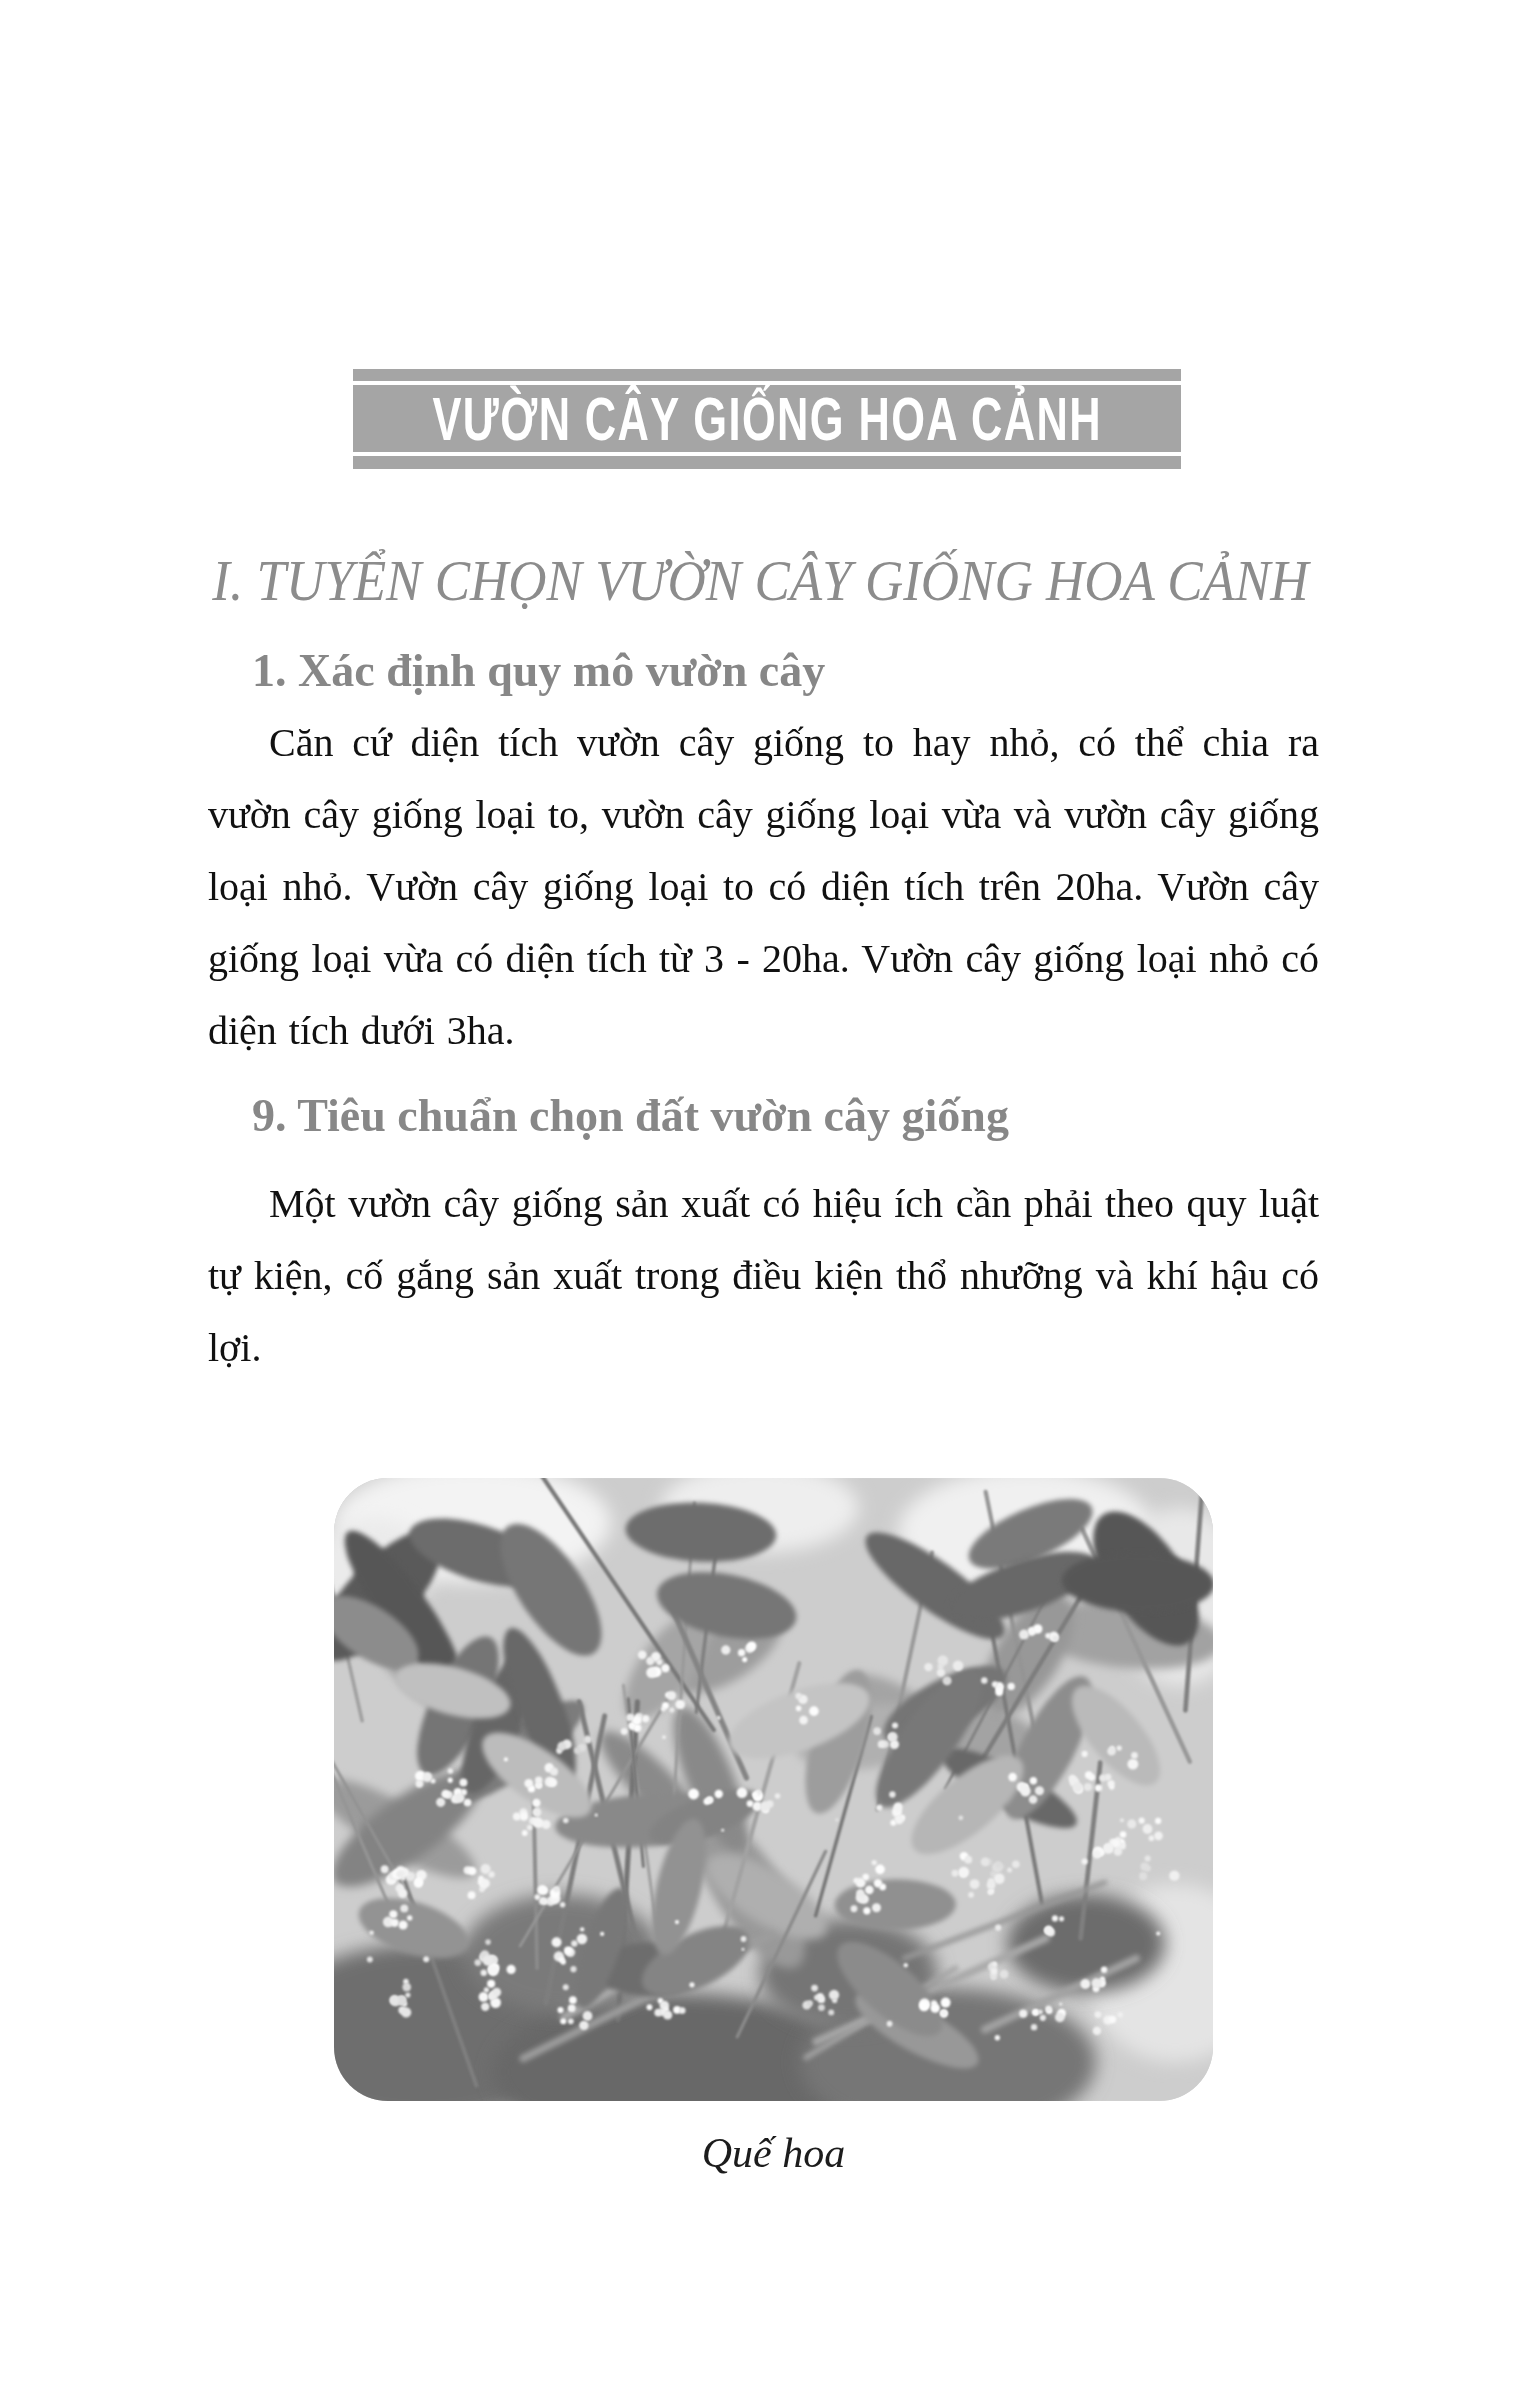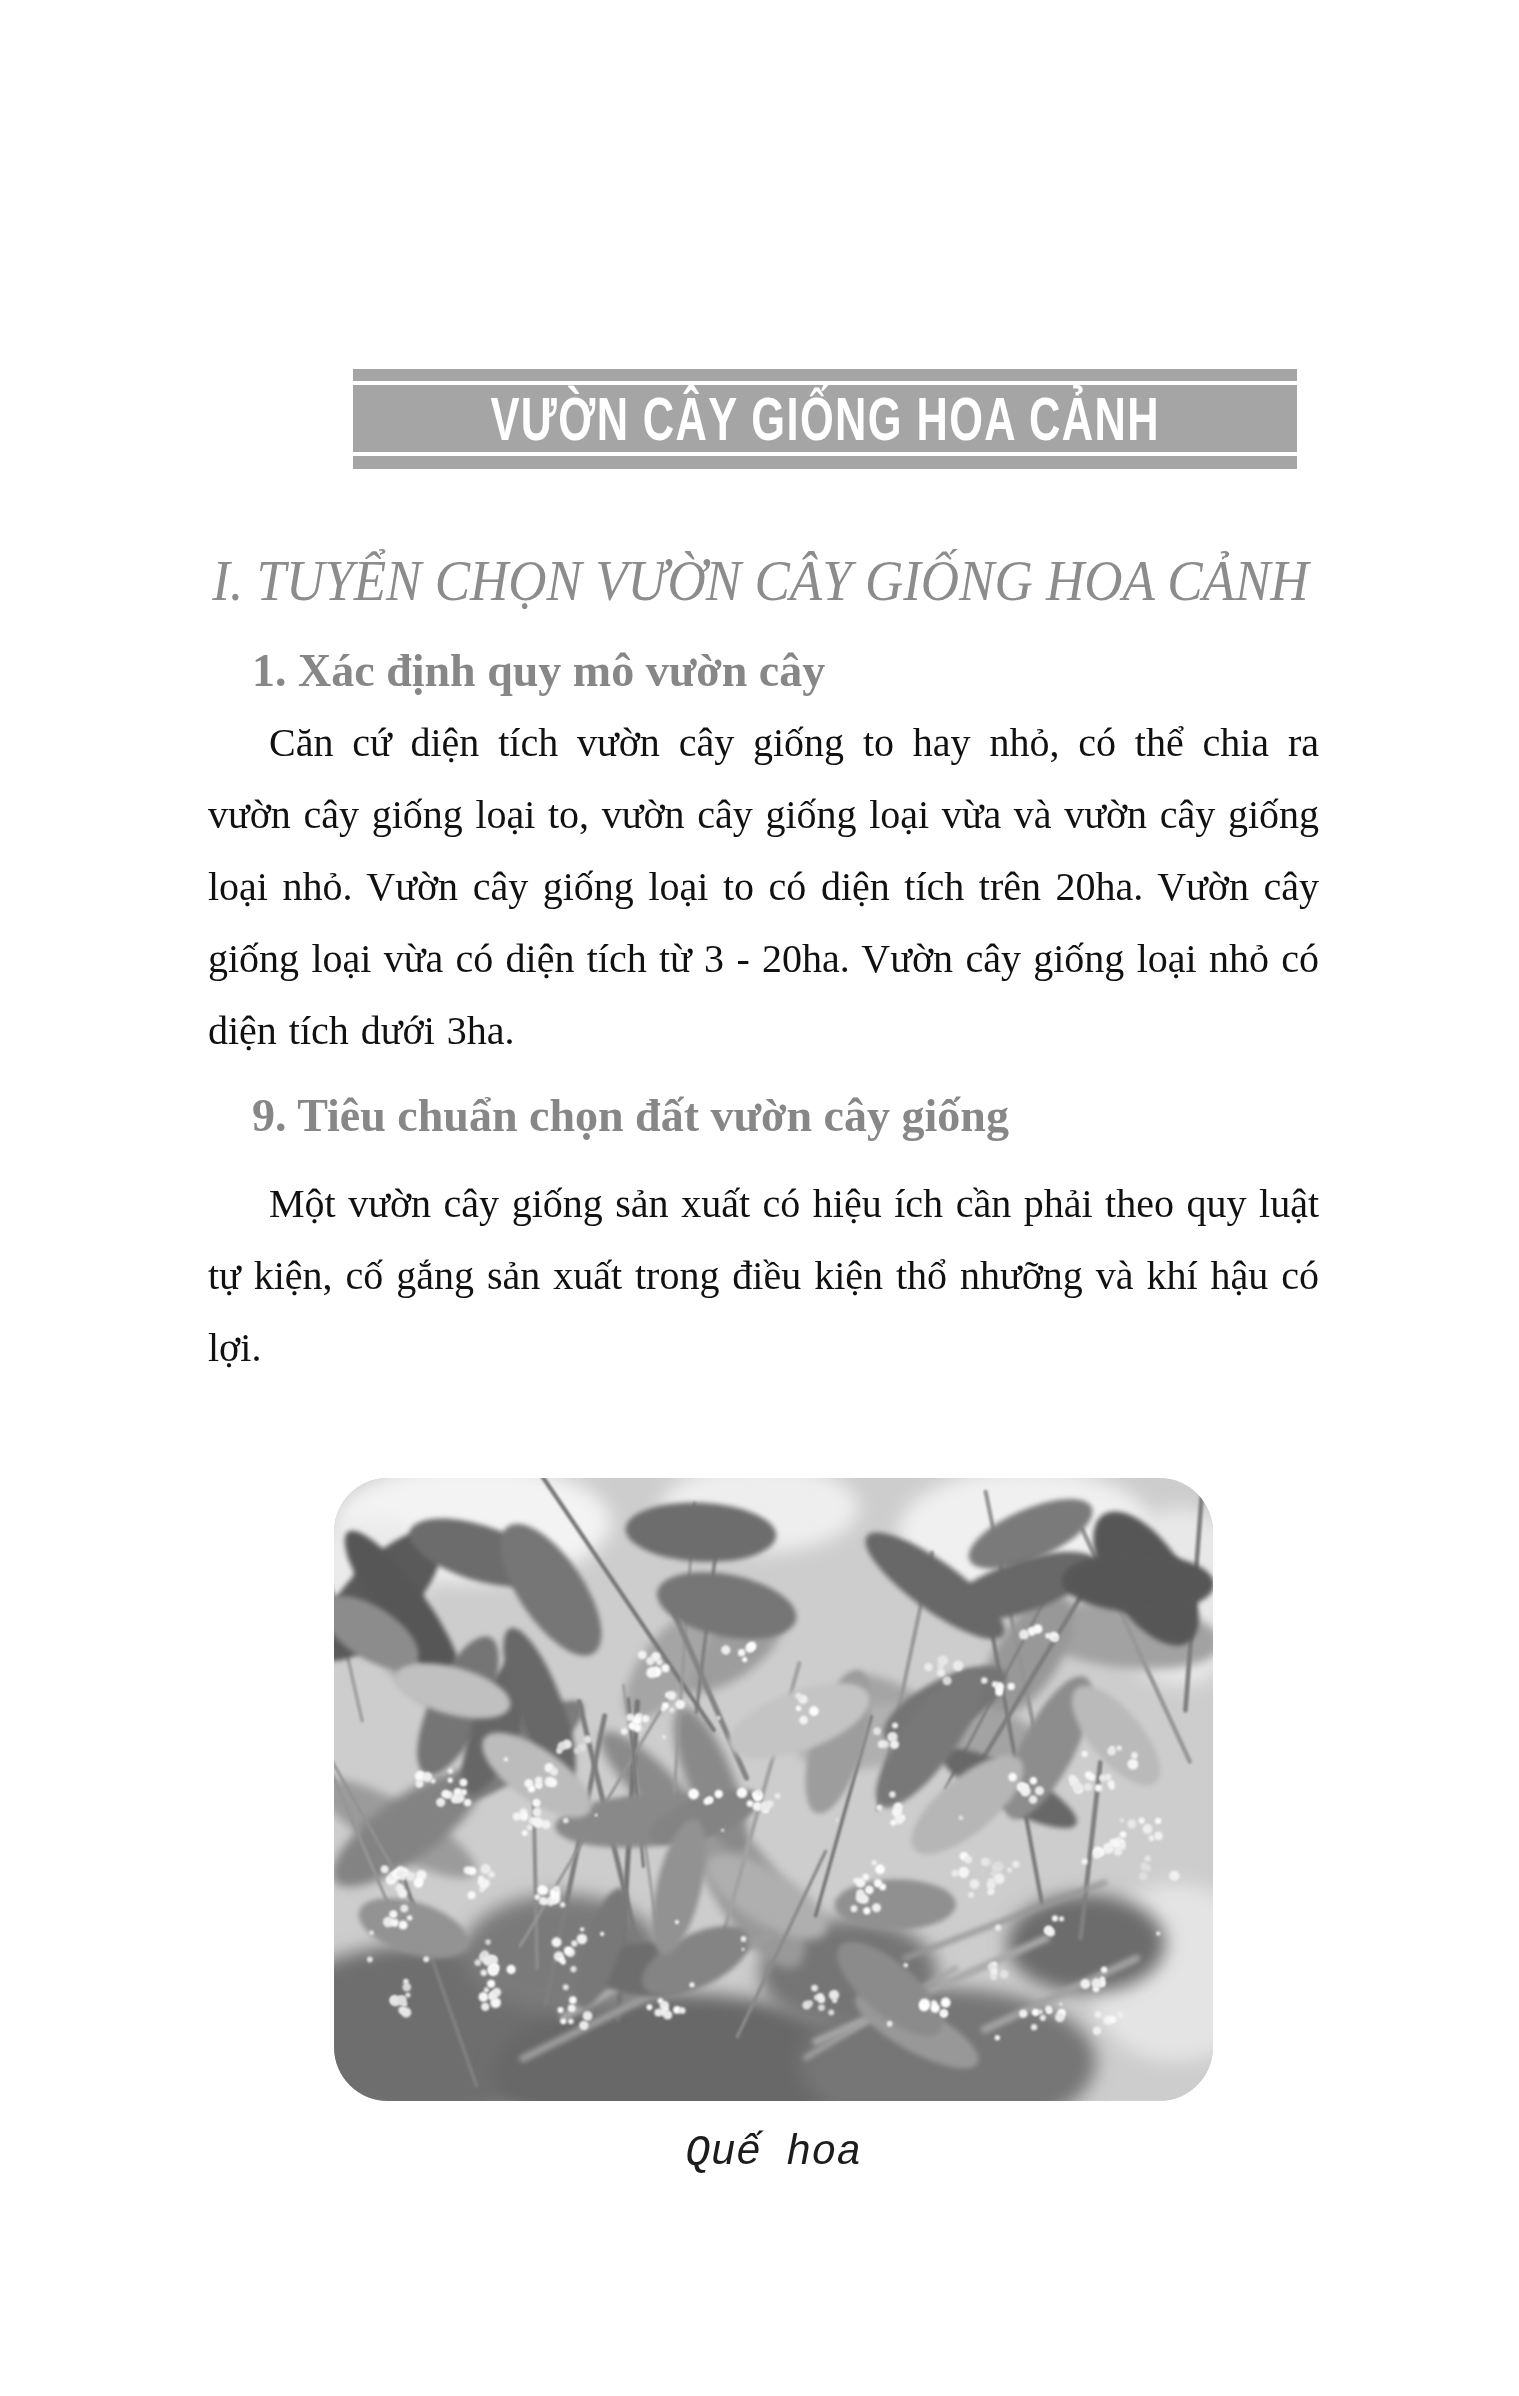--- a/index.html
+++ b/index.html
@@ -6,21 +6,21 @@
   body{
     width:1520px;height:2397px;
     background:#ffffff;
     font-family:"Liberation Serif", serif;
     position:relative;
     overflow:hidden;
   }
   .abs{position:absolute;}
 
   
-  .banner{left:353px;top:369px;width:944px;}
+  .banner{left:353px;top:369px;width:828px;}
   .banner .strip-top{height:12px;background:#a5a5a5;}
   .banner .gap{height:4px;background:#ffffff;}
   .banner .main{
     height:67px;background:#a5a5a5;
     display:flex;align-items:center;justify-content:center;
     overflow:visible;
   }
   .banner .strip-bottom{height:13px;background:#a5a5a5;}
   .banner .title{
     color:#ffffff;
@@ -81,21 +81,20 @@
     overflow:hidden;
     background:#d8d8d8;
   }
   .photo svg{display:block;width:879px;height:623px;}
   .caption{
     left:334px;top:2129px;width:879px;
     text-align:center;
     font-style:italic;
     font-size:42px;
     color:#1c1c1c;
-    font-family:Liberation Mono, monospace;
   }
 </style>
 </head>
 <body>
 
 <div class="abs banner">
   <div class="strip-top"></div>
   <div class="gap"></div>
   <div class="main">
     <span class="title">VƯỜN CÂY GIỐNG HOA CẢNH</span>

